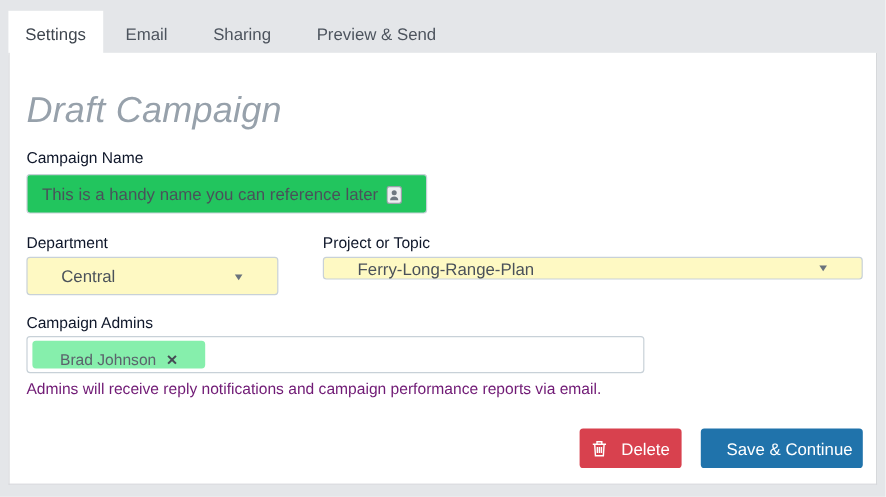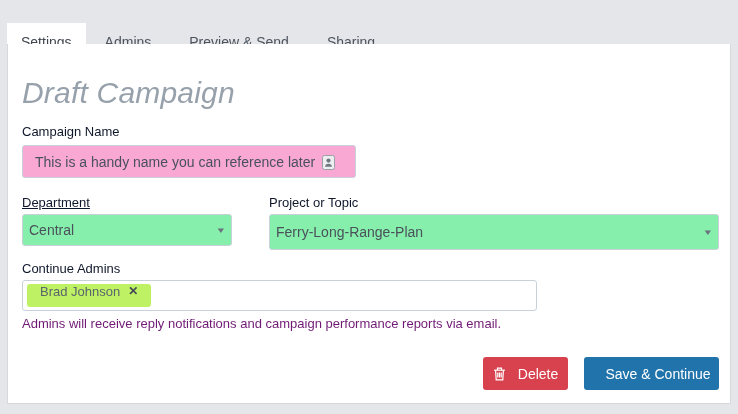--- a/index.html
+++ b/index.html
@@ -6,21 +6,21 @@
   html, body { width: 738px; height: 414px; }
   body {
     background: #e4e6e9;
     font-family: "Liberation Sans", sans-serif;
     position: relative;
     overflow: hidden;
   }
 
   
   .tabbar {
-    position: absolute; top: 16px; left: 7px; height: 44px;
+    position: absolute; top: 2px; left: 7px; height: 44px;
     display: flex; align-items: flex-end;
   }
   .tab {
     height: 37px; padding: 0 19px;
     display: flex; align-items: center;
     font-size: 14px; color: #4d545e; cursor: pointer;
     white-space: nowrap;
   }
   .tab.active { background: #ffffff; padding: 0 14px; color: #3f464f; }
 
@@ -34,54 +34,54 @@
   .page-title {
     position: absolute; left: 14px; top: 30px;
     font-size: 30px; line-height: 38px; font-weight: 400;
     color: #97a1ab; letter-spacing: 0.2px; font-style: italic;
   }
   .field-label {
     position: absolute;
     font-size: 13px; color: #0f172a; line-height: 16px;
   }
   .lbl-name    { left: 14px;  top: 80px;  }
-  .lbl-dept    { left: 14px;  top: 151px; text-decoration: underline; }
+  .lbl-dept    { left: 14px;  top: 151px; }
   .lbl-project { left: 261px; top: 151px; text-align: center; }
   .lbl-admins  { left: 14px;  top: 217px; }
 
   .input-box {
     position: absolute;
-    border: 1px solid #c8d1d8; border-radius: 3px; background: #f9a8d4;
+    border: 1px solid #c8d1d8; border-radius: 3px; background: #22c55e;
     display: flex; align-items: center;
     font-size: 14px; color: #4a515a;
     padding: 0 12px; cursor: text;
   }
   .name-input { left: 14px; top: 101px; width: 334px; height: 33px; gap: 7px; }
   .autofill-icon { display: inline-flex; flex: 0 0 auto; margin-top: 1px; }
 
   .select-box {
     position: absolute;
-    border: 1px solid #c8d1d8; border-radius: 3px; background: #86efac;
+    border: 1px solid #c8d1d8; border-radius: 3px; background: #fef9c3;
     display: flex; align-items: center; justify-content: space-between;
     font-size: 14px; color: #4a515a;
-    padding: 0 6px; cursor: pointer;
+    padding: 0 28px; cursor: pointer;
   }
   .sel-dept    { left: 14px;  top: 170px; width: 210px; height: 32px; }
-  .sel-project { left: 261px; top: 170px; width: 450px; height: 36px; }
+  .sel-project { left: 261px; top: 170px; width: 450px; height: 19px; }
   .caret { font-size: 8px; color: #6a737d; transform: scaleX(1.35); }
 
   .admins-box {
     position: absolute; left: 14px; top: 236px; width: 515px; height: 31px;
     border: 1px solid #c8d1d8; border-radius: 3px; background: #fff;
     display: flex; align-items: center; padding: 0 4px; cursor: text;
   }
   .tag {
-    background: #bef264; border-radius: 3px;
-    height: 23px; padding: 0 13px;
-    display: inline-flex; align-items: flex-start; gap: 8px;
+    background: #86efac; border-radius: 3px;
+    height: 23px; padding: 0 23px;
+    display: inline-flex; align-items: flex-end; gap: 8px;
     font-size: 13px; color: #5b636c;
   }
   .tag .remove { font-size: 12px; font-weight: bold; color: #454b54; cursor: pointer; }
 
   .help-text {
     position: absolute; left: 14px; top: 272px;
     font-size: 13px; color: #701a75;
   }
 
   
@@ -93,23 +93,23 @@
     font-size: 14px; color: #ffffff; cursor: pointer;
   }
   .btn-delete { left: 475px; width: 85px;  background: #d8414e; gap: 12px; }
   .btn-save   { left: 576px; width: 135px; background: #2073ab; padding-left: 13px; }
 </style>
 </head>
 <body>
 
 <div class="tabbar">
   <div class="tab active">Settings</div>
-  <div class="tab">Admins</div>
+  <div class="tab">Email</div>
+  <div class="tab">Sharing</div>
   <div class="tab">Preview &amp; Send</div>
-  <div class="tab">Sharing</div>
 </div>
 
 <div class="panel">
 
   <div class="page-title">Draft Campaign</div>
 
   <div class="field-label lbl-name">Campaign Name</div>
   <div class="input-box name-input">
     <span>This is a handy name you can reference later</span>
     <span class="autofill-icon">
@@ -126,21 +126,21 @@
     <span>Central</span>
     <span class="caret">▼</span>
   </div>
 
   <div class="field-label lbl-project">Project or Topic</div>
   <div class="select-box sel-project">
     <span>Ferry-Long-Range-Plan</span>
     <span class="caret">▼</span>
   </div>
 
-  <div class="field-label lbl-admins">Continue Admins</div>
+  <div class="field-label lbl-admins">Campaign Admins</div>
   <div class="admins-box">
     <span class="tag">
       <span>Brad Johnson</span>
       <span class="remove">✕</span>
     </span>
   </div>
   <div class="help-text">Admins will receive reply notifications and campaign performance reports via email.</div>
 
   <button class="btn btn-delete">
     <span style="display:inline-flex;">

